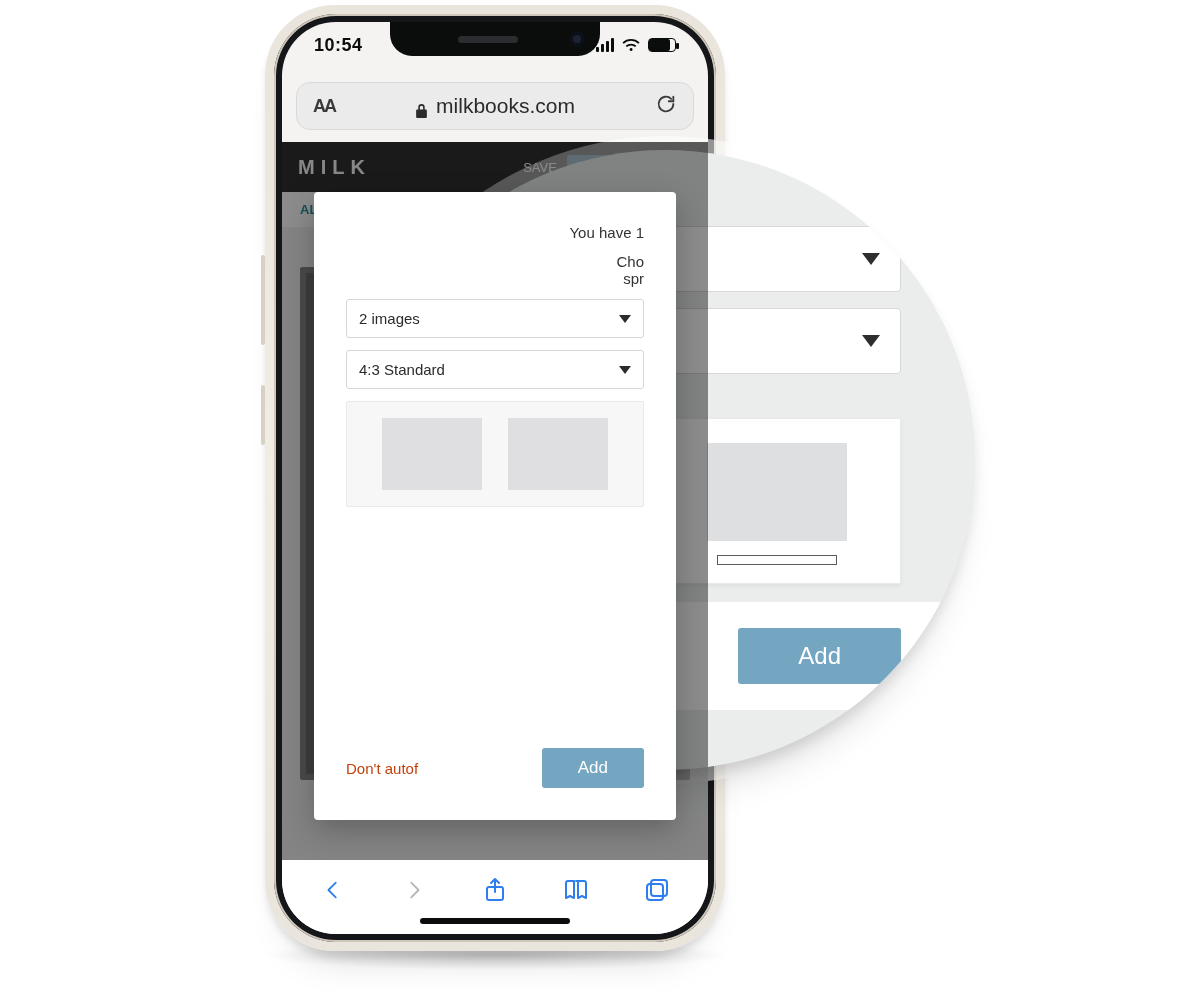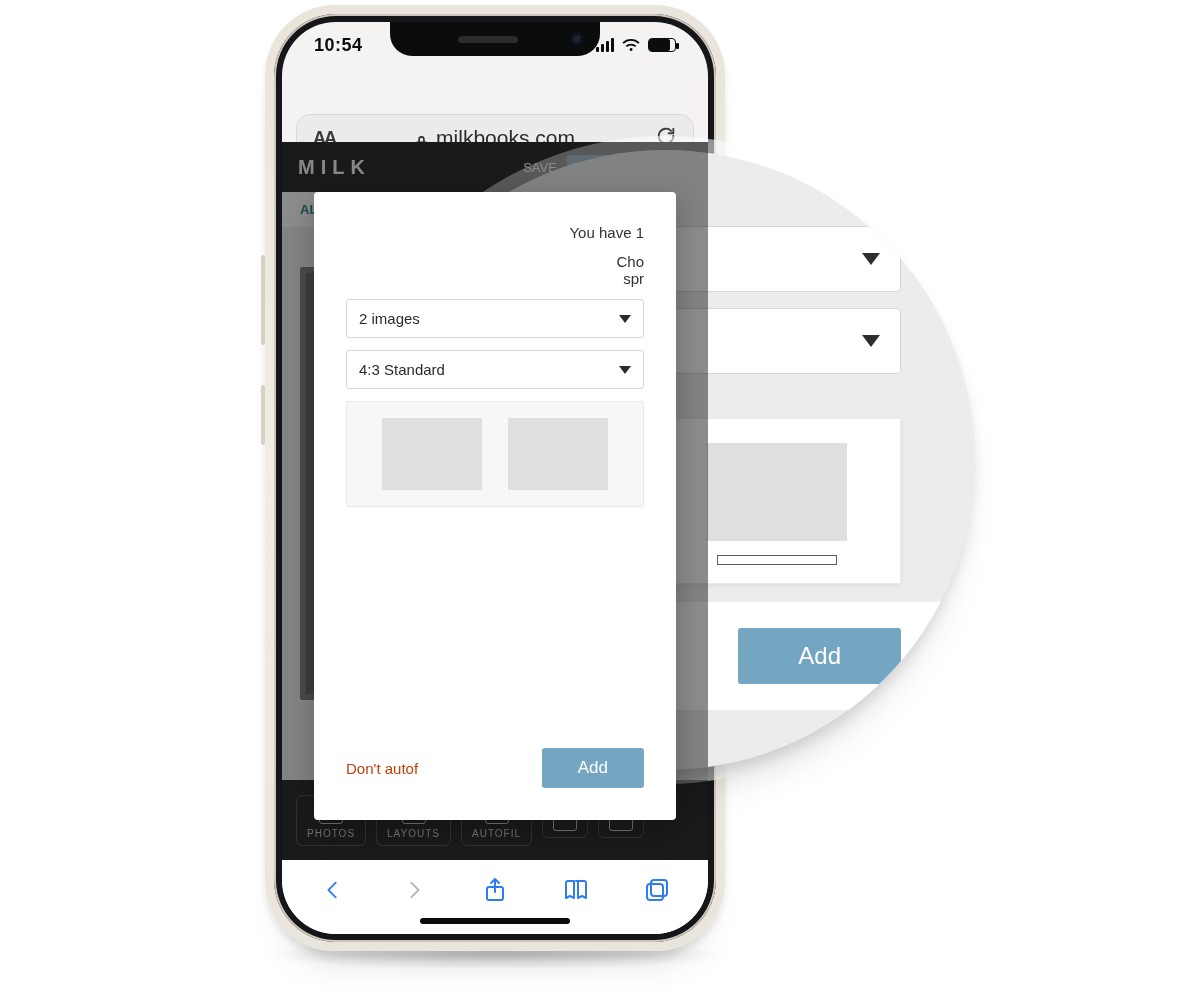--- a/index.html
+++ b/index.html
@@ -70,21 +70,21 @@
   .wifi{width:18px;height:14px;position:relative;}
   .wifi svg{width:18px;height:14px;fill:#0b0c0c;}
   .batt{width:28px;height:14px;border:1.6px solid #0b0c0c;border-radius:4px;position:relative;}
   .batt:after{content:"";position:absolute;right:-4px;top:4px;width:3px;height:6px;background:#0b0c0c;border-radius:1px;}
   .batt i{display:block;width:80%;height:100%;background:#0b0c0c;border-radius:2px;}
 
   
   .safari-top{
     position:absolute;top:60px;left:14px;right:14px;height:48px;
     background:var(--addr-bg);border:1px solid var(--addr-border);border-radius:14px;
-    display:flex;align-items:center;justify-content:space-between;padding:0 16px;color:#3a3a3a;margin-top:32px;
+    display:flex;align-items:center;justify-content:space-between;padding:0 16px;color:#3a3a3a;
   }
   .safari-top .center{display:flex;align-items:center;gap:8px;font-size:21px;color:#2b2b2b;}
   .safari-top .lock{width:13px;height:15px;}
   .safari-top .aa{font-size:18px;letter-spacing:-2px;font-weight:600;}
   .safari-top .reload svg{width:22px;height:22px;stroke:#3c3c3c;fill:none;stroke-width:2;stroke-linecap:round;}
 
   
   .app{
     position:absolute;top:120px;left:0;right:0;bottom:74px;background:#fff;
     display:flex;flex-direction:column;
@@ -262,40 +262,20 @@
         <div class="editor">
           <div class="spread">
             <div class="ribbon">The Graces</div>
             <div class="left">
                 <div class="cover"></div>
               </div>
             <div class="right"></div>
           </div>
         </div>
 
-        <div class="dock">
-          <div class="dock-btn">
-            <div class="ic"></div>
-            <span>PHOTOS</span>
-          </div>
-          <div class="dock-btn">
-            <div class="ic"></div>
-            <span>LAYOUTS</span>
-          </div>
-          <div class="dock-btn">
-            <div class="ic"></div>
-            <span>AUTOFIL</span>
-          </div>
-          <div class="dock-btn" style="min-width:46px">
-              <div class="ic"></div>
-            </div>
-          <div class="dock-btn" style="min-width:46px">
-              <div class="ic"></div>
-            </div>
-        </div>
 
         <div class="scrim"></div>
         <div class="dialog">
           <div class="msg">You have 1</div>
           <div class="msg">
              <span>Cho</span><br>
              <span>spr</span>
           </div>
           <div class="sel-like">
             <span>2 images</span>

